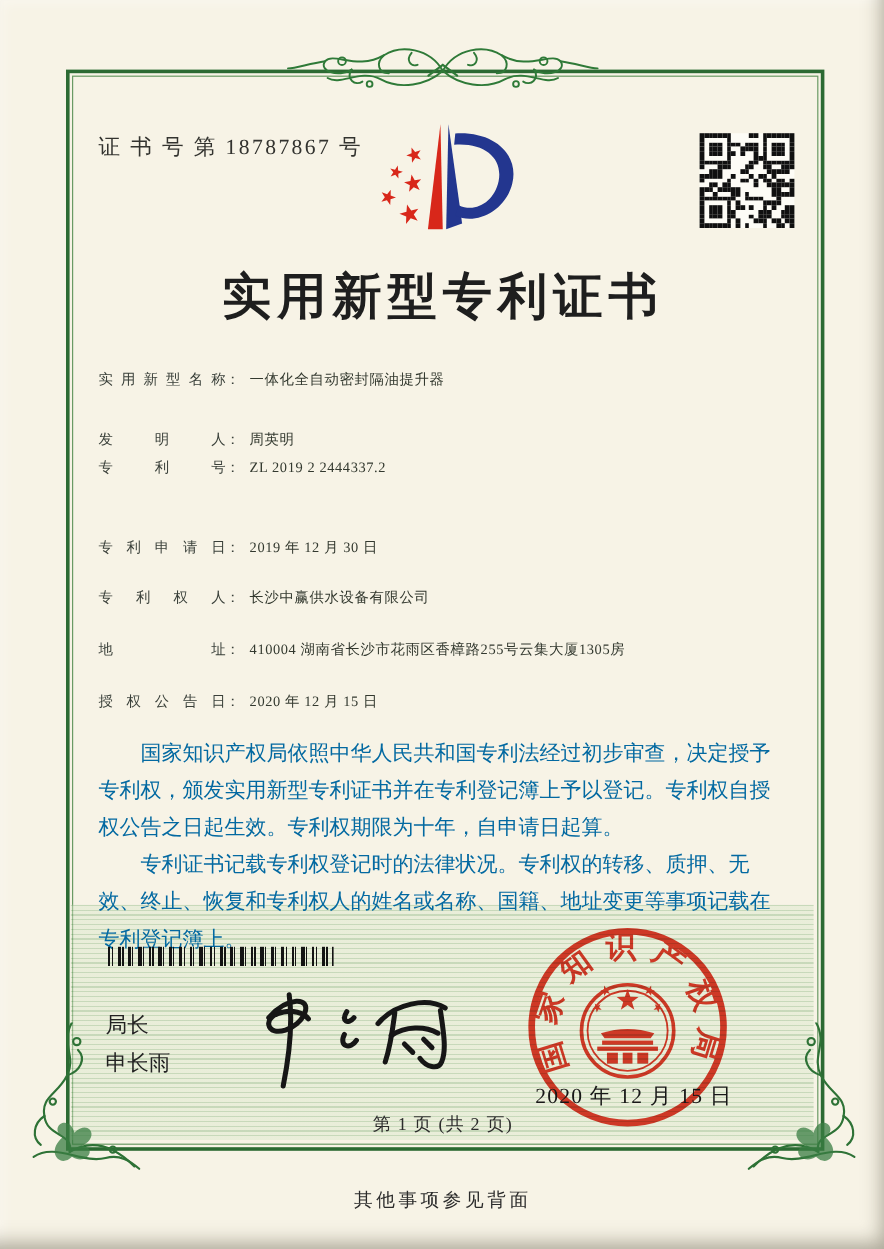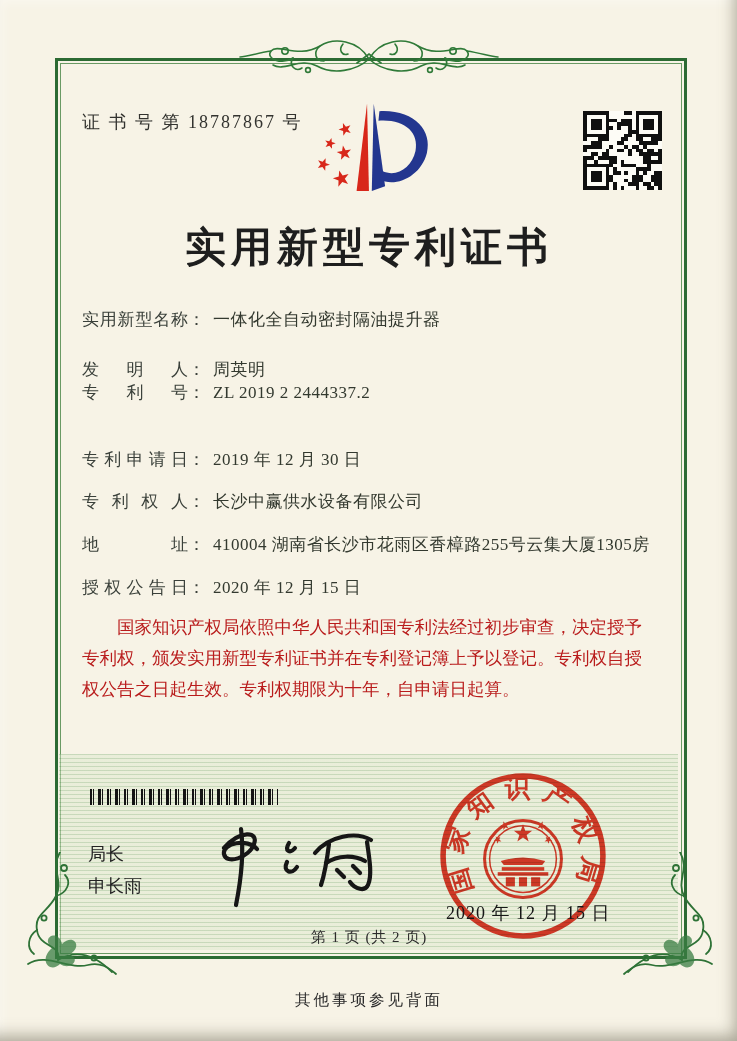--- a/index.html
+++ b/index.html
@@ -19,27 +19,27 @@
     background:
       repeating-linear-gradient(180deg, rgba(120,170,115,.30) 0 1px, rgba(230,240,218,.20) 1px 4px),
       rgba(205,226,188,.30);
   }
   .cert-number{position:absolute;left:82px;top:110px;font-size:18px;letter-spacing:2px;color:#33332f;}
   .logo{position:absolute;left:292px;top:96px;}
   .qr{position:absolute;left:583px;top:111px;width:79px;height:79px;display:grid;
       grid-template-columns:repeat(21,1fr);grid-template-rows:repeat(21,1fr);background:#fdfcf6;}
   .title{position:absolute;left:55px;top:220px;width:628px;text-align:center;
     font-size:41px;font-weight:bold;letter-spacing:5px;color:#1e1e1e;}
-  .row{position:absolute;left:82px;width:590px;font-size:17px;color:#3a403a;white-space:nowrap;}
+  .row{position:absolute;left:82px;width:590px;font-size:12px;color:#3a403a;white-space:nowrap;}
   .row .lab{display:inline-block;width:106px;text-align:justify;text-align-last:justify;vertical-align:bottom;}
   .row .lab.narrow{width:96px;}
   .row .colon{margin-right:8px;}
   .row .val{letter-spacing:.5px;color:#33392f;}
   .pair2{position:absolute;left:263px;top:0;}
-  .paras{position:absolute;left:82px;top:612px;width:574px;font-size:17.5px;line-height:31px;color:#b91c1c;}
+  .paras{position:absolute;left:82px;top:612px;width:574px;font-size:17.5px;line-height:31px;color:#0369a1;}
   .paras p{margin:0;text-indent:2em;}
   .barcode{position:absolute;left:90px;top:789px;width:188px;height:16px;
     background:
       repeating-linear-gradient(90deg,#141414 0 2px,transparent 2px 3px,#141414 3px 4px,transparent 4px 8px,
         #141414 8px 11px,transparent 11px 12px,#141414 12px 13px,transparent 13px 17px);
   }
   .chief-title{position:absolute;left:88px;top:842px;font-size:18px;color:#222;font-family:"Liberation Sans","DejaVu Sans",sans-serif;}
   .chief-name{position:absolute;left:88px;top:874px;font-size:18px;color:#222;font-family:"Liberation Sans","DejaVu Sans",sans-serif;}
   .signature{position:absolute;left:196px;top:818px;}
   .seal{position:absolute;left:437px;top:770px;mix-blend-mode:multiply;opacity:.92;}
@@ -597,20 +597,21 @@
 </div>
 <div class="row" style="top:533px">
   <span class="lab">地址</span><span class="colon">：</span><span class="val">410004 湖南省长沙市花雨区香樟路255号云集大厦1305房</span>
 </div>
 <div class="row" style="top:576px">
   <span class="lab">授权公告日</span><span class="colon">：</span><span class="val">2020 年 12 月 15 日</span>
 </div>
 
 <div class="paras">
   <p>国家知识产权局依照中华人民共和国专利法经过初步审查，决定授予专利权，颁发实用新型专利证书并在专利登记簿上予以登记。专利权自授权公告之日起生效。专利权期限为十年，自申请日起算。</p>
+  <p>专利证书记载专利权登记时的法律状况。专利权的转移、质押、无效、终止、恢复和专利权人的姓名或名称、国籍、地址变更等事项记载在专利登记簿上。</p>
 </div>
 
 <div class="barcode"></div>
 
 <div class="chief-title">局长</div>
 <div class="chief-name">申长雨</div>
 
 <svg class="signature" width="185" height="92" viewBox="0 0 185 92">
   <g stroke="#161616" stroke-width="4.2" fill="none" stroke-linecap="round" stroke-linejoin="round">
     <path d="M28 30 C44 12 63 13 58 26 C53 40 30 47 28 36 C26 25 52 20 61 31"></path>

